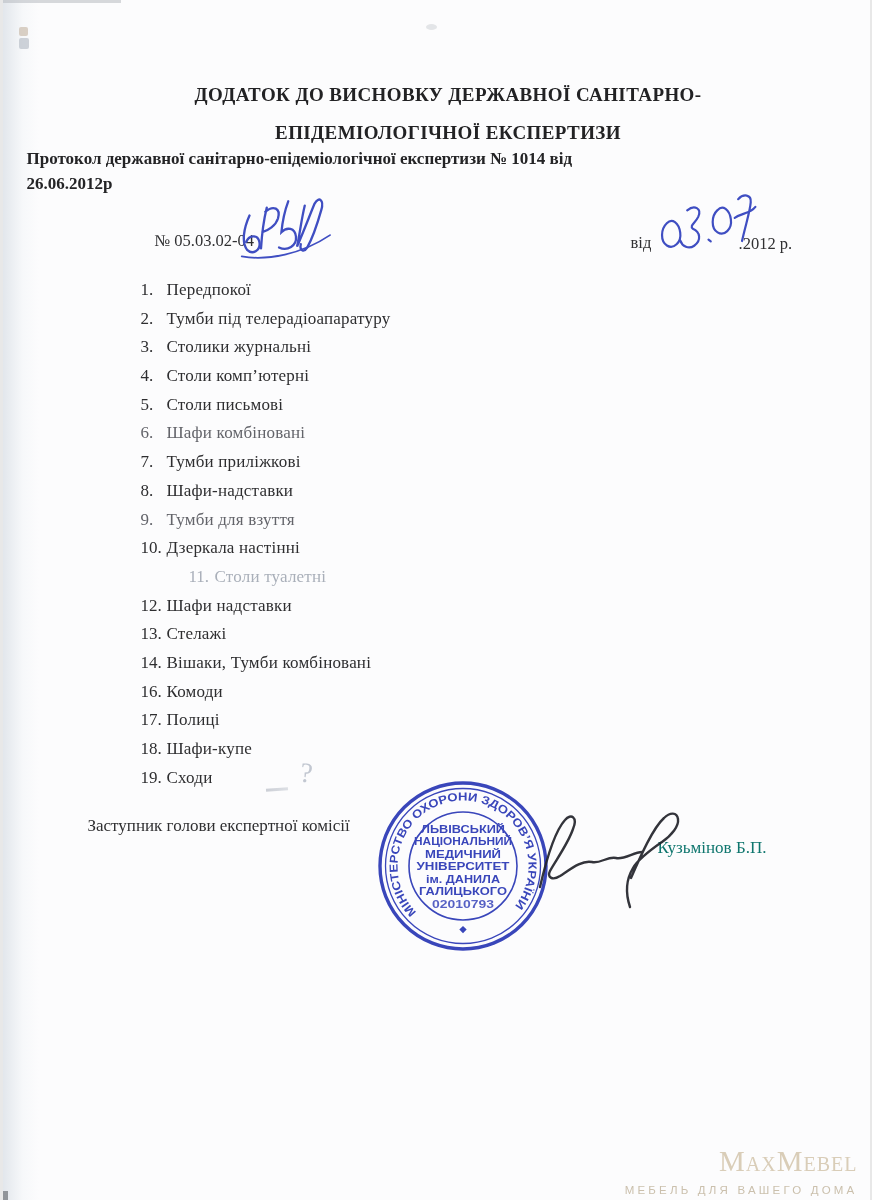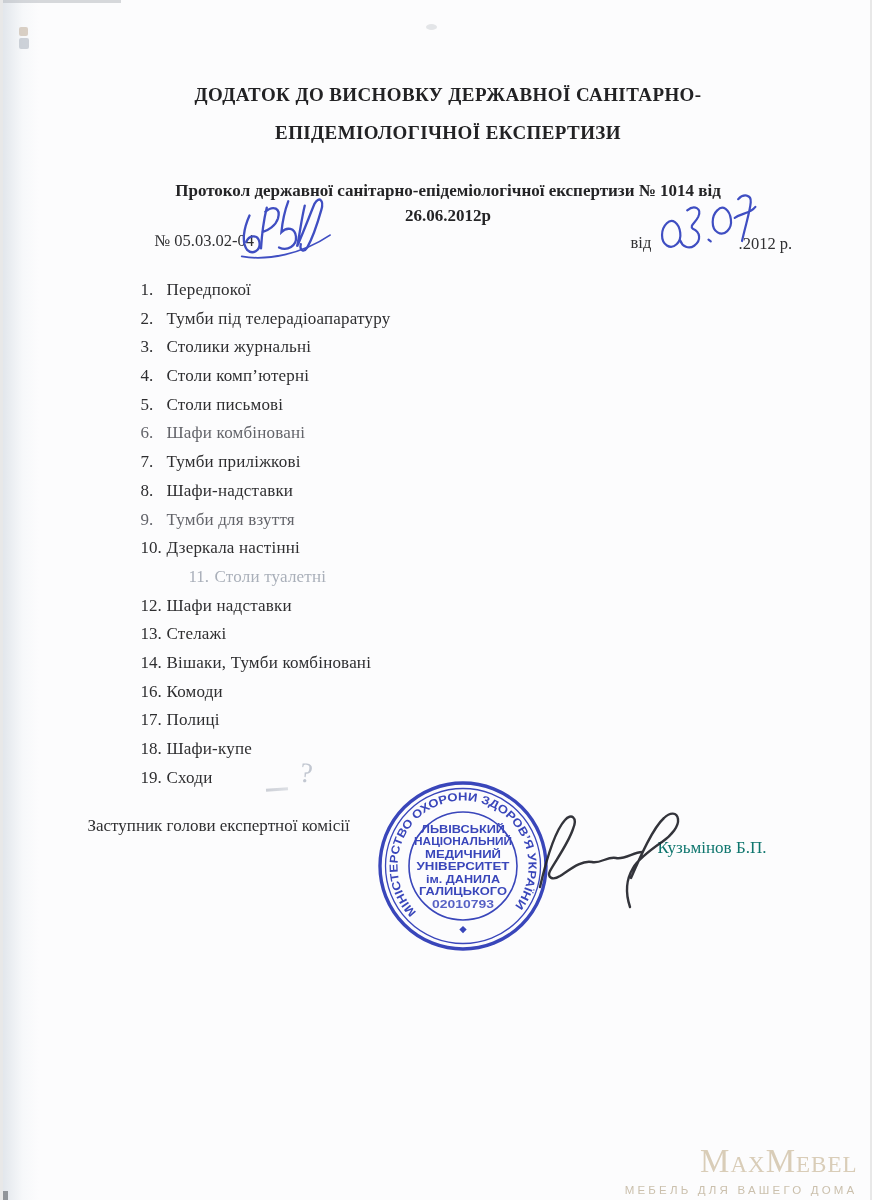--- a/index.html
+++ b/index.html
@@ -20,21 +20,21 @@
   
   .art{position:absolute;pointer-events:none;}
   .art-topline{left:0;top:0;width:118px;height:3px;background:#b7babf;opacity:.55;}
   .art-smudge1{left:16px;top:27px;width:9px;height:9px;background:#c8b9a7;border-radius:2px;opacity:.65;}
   .art-smudge2{left:16px;top:38px;width:10px;height:11px;background:#a9b1bb;border-radius:2px;opacity:.55;}
   .art-dot-tr{left:423px;top:24px;width:11px;height:6px;background:#d9dbde;border-radius:50%;opacity:.7;}
   .art-corner-bl{left:0;top:1191px;width:5px;height:9px;background:#7c8085;opacity:.8;}
   
   .title-block{position:absolute;left:24px;right:0;top:76px;text-align:center;}
   .title-line{font-weight:bold;font-size:19px;letter-spacing:.4px;line-height:38px;color:#222224;}
-  .proto-block{position:absolute;left:24px;right:0;top:146px;text-align:center;margin-top:32px;}
+  .proto-block{position:absolute;left:24px;right:0;top:146px;}
   .proto-line{font-weight:bold;font-size:17px;line-height:25px;color:#242426;}
   
   .docnum-label{position:absolute;left:152px;top:231px;font-size:16.5px;color:#303032;}
   .hw{position:absolute;pointer-events:none;}
   .hw-number{left:224px;top:194px;width:112px;height:68px;}
   .hw-date{left:644px;top:190px;width:116px;height:64px;}
   .date-prefix{position:absolute;left:628px;top:233px;font-size:16.5px;color:#303032;text-align:center;}
   .date-suffix{position:absolute;left:736px;top:234px;font-size:16.5px;color:#303032;}
   
   .item-list{position:absolute;left:138px;top:280px;width:480px;}
@@ -49,21 +49,21 @@
     background:linear-gradient(90deg,#c3c7cf,#d7dae0);transform:rotate(-4deg);opacity:.85;}
   .pencil-question{position:absolute;left:297px;top:757px;font-size:28px;color:#bcc2cd;
     transform:rotate(7deg);font-family:"Liberation Serif",serif;opacity:.9;}
   
   .signoff-role{position:absolute;left:85px;top:816px;font-size:17px;color:#2f2f31;}
   .signoff-name{position:absolute;left:655px;top:838px;font-size:17px;color:#0f766e;}
   .stamp-svg{position:absolute;left:372px;top:778px;width:176px;height:176px;opacity:.93;}
   .signature-svg{position:absolute;left:520px;top:795px;width:270px;height:140px;}
   
   .watermark{position:absolute;right:12px;top:1140px;text-align:right;pointer-events:none;}
-  .wm-brand{font-family:"Liberation Serif",serif;font-variant:small-caps;font-size:33px;
+  .wm-brand{font-family:"Liberation Serif",serif;font-variant:small-caps;font-size:29px;
     line-height:42px;color:#d9cdb8;letter-spacing:1px;}
   .wm-tagline{font-family:"Liberation Sans",sans-serif;font-size:11.5px;letter-spacing:3.2px;
     color:#cbc0ad;margin-top:2px;text-align:center;}
 </style>
 </head>
 <body>
 
 <div class="page">
 
   <div class="art art-topline"></div>

